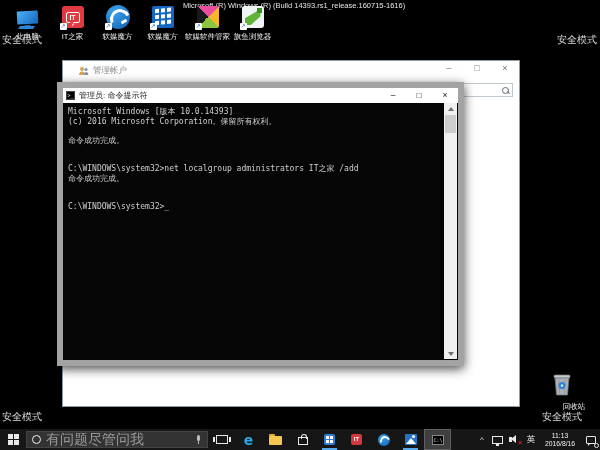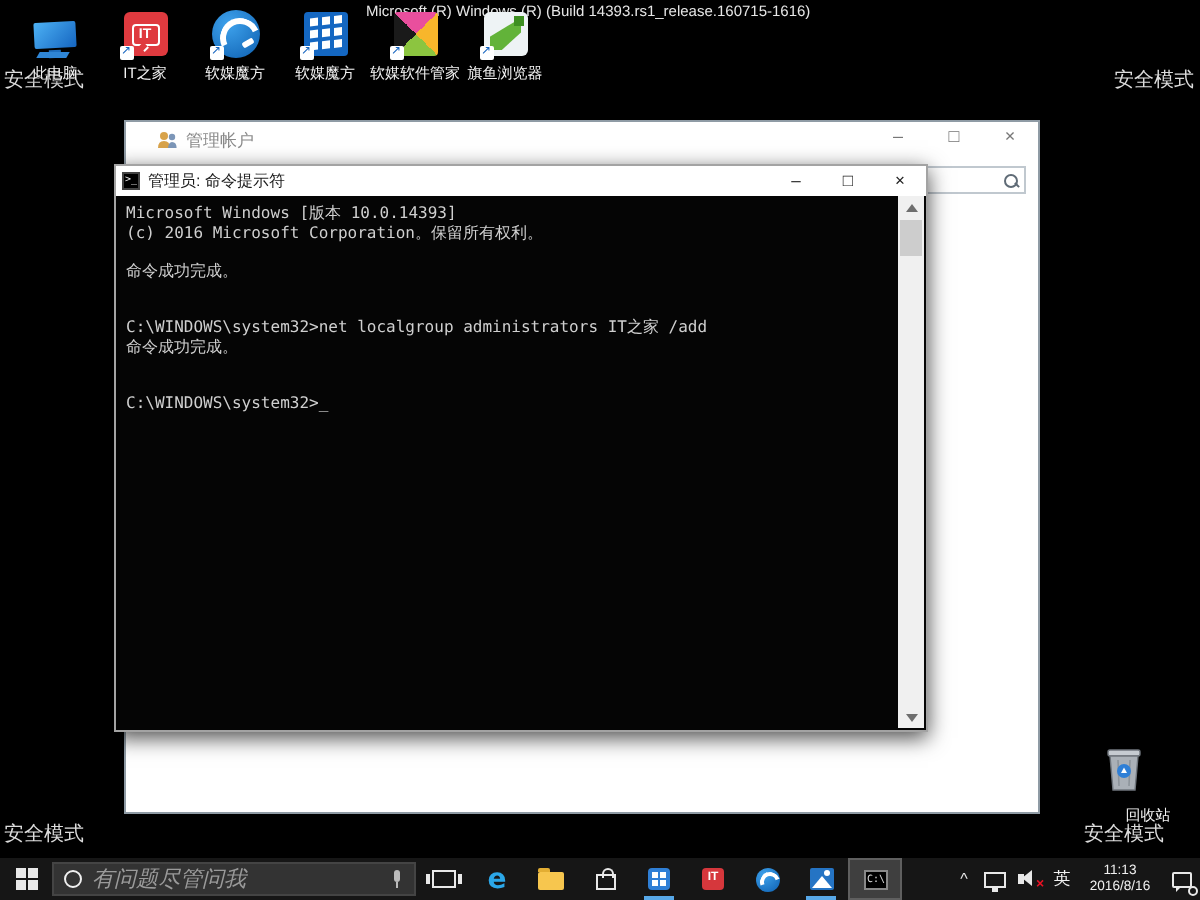--- a/index.html
+++ b/index.html
@@ -68,21 +68,21 @@
   .wm-controls { position:absolute; right:0; top:0; display:flex; }
   .wm-controls span { width:28px; height:16px; text-align:center; line-height:14px; font-size:9px; color:#777; cursor:pointer; }
   .wm-search { position:absolute; top:22px; right:6px; width:132px; height:14px; border:1px solid #c0c8cf;
     display:flex; align-items:center; justify-content:flex-end; padding-right:3px; background:#fff; cursor:text; }
   .mag { position:relative; width:7px; height:7px; }
   .mag::before { content:""; position:absolute; left:0; top:0; width:5px; height:5px; border:1px solid #5f6b76; border-radius:50%; }
   .mag::after { content:""; position:absolute; left:5px; top:5px; width:3px; height:1px; background:#5f6b76; transform:rotate(45deg); }
 
   
   .win-cmd { position:absolute; left:57px; top:82px; width:407px; height:284px; background:#050505;
-    border:1px solid #a3a3a3; box-shadow:0 3px 10px rgba(0,0,0,.7); }
+    border:6px solid #a3a3a3; box-shadow:0 3px 10px rgba(0,0,0,.7); }
   .cmd-titlebar { position:relative; height:15px; background:#fff; display:flex; align-items:center; padding-left:3px; }
   .cmd-ico { width:9px; height:9px; background:#000; border:1px solid #444; color:#fff; font-size:5px;
     line-height:7px; text-align:center; font-family:"DejaVu Sans Mono",monospace; }
   .cmd-title { font-size:8px; color:#1a1a1a; margin-left:4px; }
   .cmd-controls { position:absolute; right:0; top:0; display:flex; }
   .cmd-controls span { width:26px; height:15px; text-align:center; line-height:14px; font-size:8.5px; color:#222; cursor:pointer; }
   .console { position:absolute; left:1px; top:15px; right:14px; bottom:1px; background:#050505;
     padding:4px 0 0 4px; font-family:"DejaVu Sans Mono",monospace; font-size:8px; color:#cfcfcf; cursor:text; }
   .cline { height:9.5px; line-height:9.5px; white-space:pre; }
 
@@ -96,21 +96,21 @@
   
   .taskbar { position:absolute; left:0; bottom:0; width:600px; height:21px; background:#161616;
     display:flex; align-items:center; z-index:50; }
   .tb-btn { height:21px; display:flex; align-items:center; justify-content:center; cursor:pointer; position:relative; }
   .start { width:26px; }
   .winlogo { width:11px; height:11px; display:grid; grid-template-columns:5px 5px; grid-template-rows:5px 5px; gap:1px; }
   .winlogo i { background:#e8e8e8; }
   .tb-search { width:182px; height:17px; background:#333333; border:1px solid #444; display:flex;
     align-items:center; padding:0 5px; cursor:text; }
   .cortana-ring { width:9px; height:9px; border:1.5px solid #f0f0f0; border-radius:50%; flex:none; }
-  .tb-search-text { flex:1; margin-left:5px; font-size:11px; color:#9a9a9a; white-space:nowrap; overflow:hidden;font-style:italic; }
+  .tb-search-text { flex:1; margin-left:5px; font-size:14px; color:#9a9a9a; white-space:nowrap; overflow:hidden; }
   .mic { position:relative; width:7px; height:10px; flex:none; }
   .mic::before { content:""; position:absolute; left:2px; top:0; width:3px; height:6px; background:#bbb; border-radius:2px; }
   .mic::after { content:""; position:absolute; left:3px; top:6px; width:1px; height:3px; background:#bbb; box-shadow:-2px 2px 0 2px transparent; }
 
   .tb-ico { width:27px; }
   .taskview { width:12px; height:9px; border:1px solid #e8e8e8; position:relative; }
   .taskview::before { content:""; position:absolute; left:-4px; top:1px; width:2px; height:5px; background:#e8e8e8; }
   .taskview::after { content:""; position:absolute; right:-4px; top:1px; width:2px; height:5px; background:#e8e8e8; }
   .edge-e { font-size:14px; font-weight:bold; color:#2ba7e8; line-height:14px; font-family:"DejaVu Sans",sans-serif; }
   .folder { position:relative; width:13px; height:9px; background:#f7c64e; border-radius:1px; margin-top:2px; }

